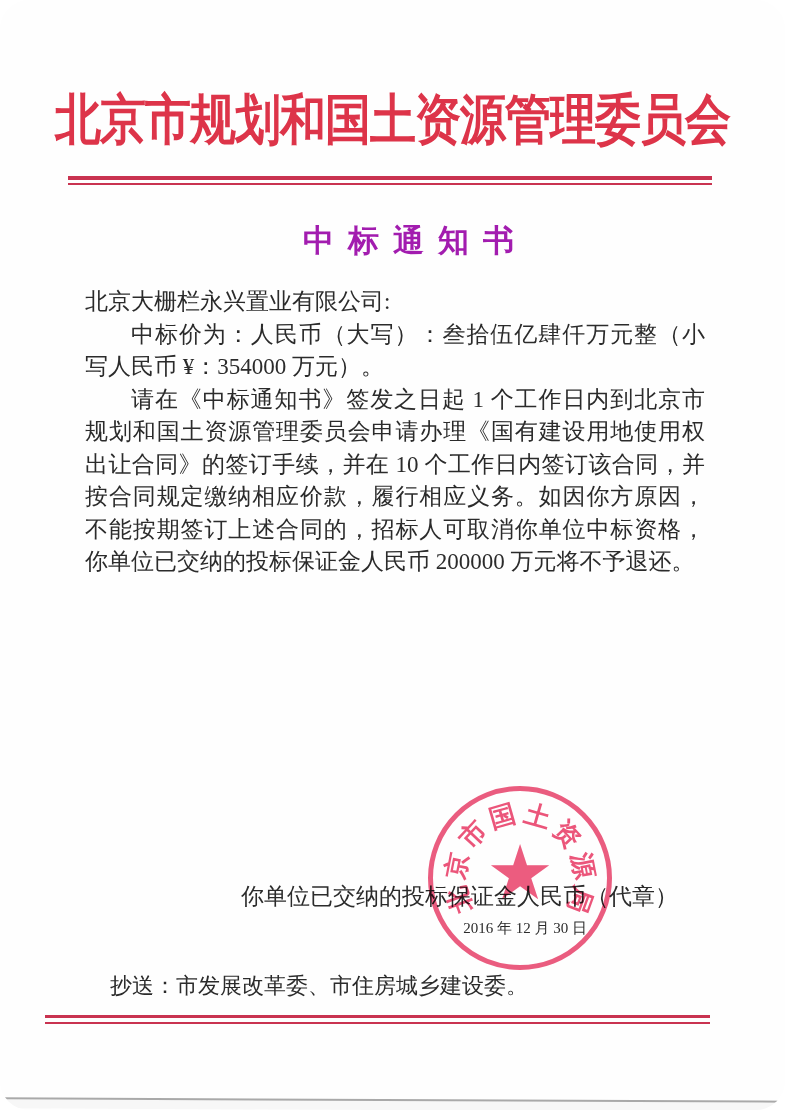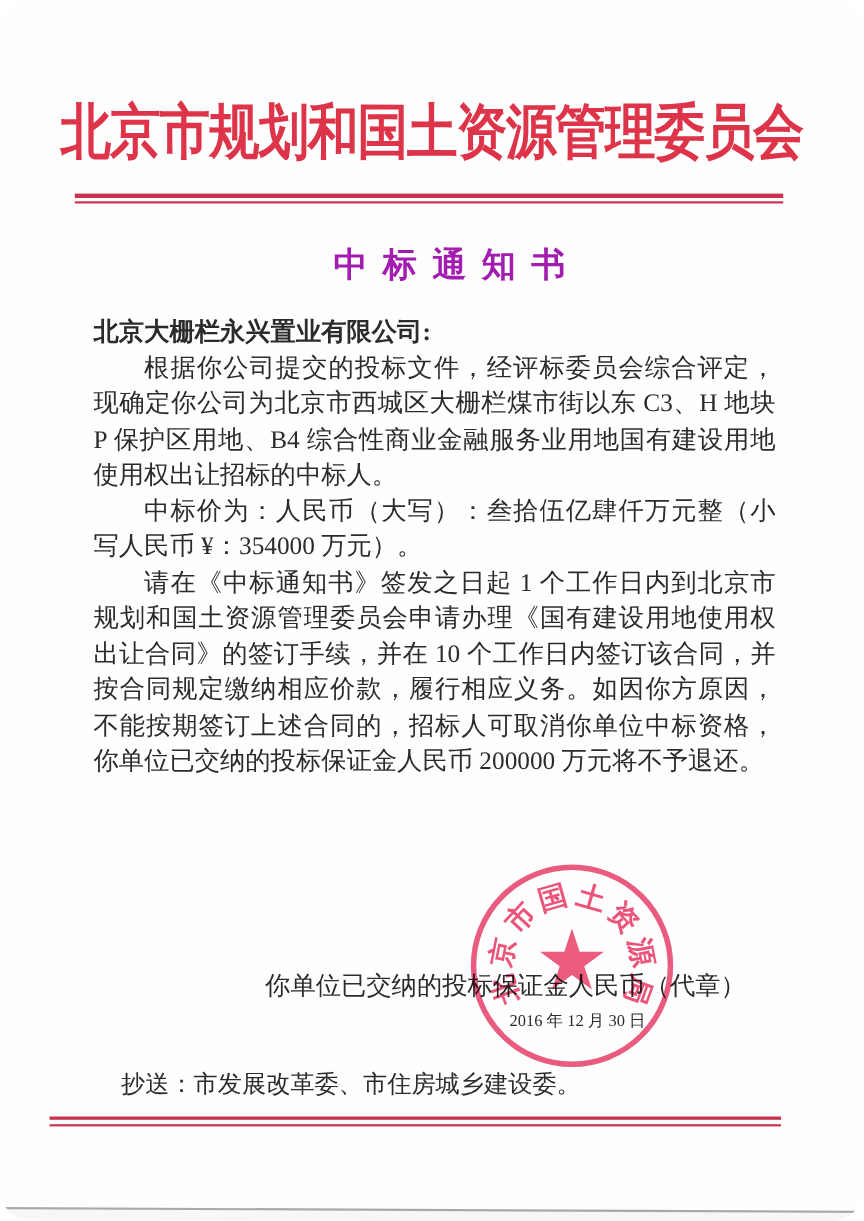--- a/index.html
+++ b/index.html
@@ -41,21 +41,21 @@
     color:#a21caf;
     font-family:Liberation Serif, serif;
   }
   
   .body-text{
     position:absolute;top:286px;left:85px;width:620px;
     font-size:23px;line-height:32.5px;
     text-align:justify;text-justify:inter-ideograph;
   }
   .body-text p{margin:0;text-indent:2em;}
-  .body-text p.recipient{text-indent:0;font-weight:bold;}
+  .body-text p.recipient{text-indent:0;}
   
   .sig-org{
     position:absolute;top:881px;right:107px;
     font-size:23px;white-space:nowrap;z-index:1;
   }
   .sig-date{
     position:absolute;top:919px;left:418px;width:214px;
     text-align:center;font-size:15px;white-space:nowrap;z-index:1;
   }
   
@@ -117,21 +117,20 @@
   <div class="rule rule-top">
     <div class="thick"></div>
     <div class="gap"></div>
     <div class="thin"></div>
   </div>
 
   <div class="doc-title">中标通知书</div>
 
   <div class="body-text">
     <p class="recipient">北京大栅栏永兴置业有限公司:</p>
-    <p>根据你公司提交的投标文件，经评标委员会综合评定，现确定你公司为北京市西城区大栅栏煤市街以东 C3、H 地块 P 保护区用地、B4 综合性商业金融服务业用地国有建设用地使用权出让招标的中标人。</p>
     <p>中标价为：人民币（大写）：叁拾伍亿肆仟万元整（小写人民币 ¥：354000 万元）。</p>
     <p>请在《中标通知书》签发之日起 1 个工作日内到北京市规划和国土资源管理委员会申请办理《国有建设用地使用权出让合同》的签订手续，并在 10 个工作日内签订该合同，并按合同规定缴纳相应价款，履行相应义务。如因你方原因，不能按期签订上述合同的，招标人可取消你单位中标资格，你单位已交纳的投标保证金人民币 200000 万元将不予退还。</p>
   </div>
 
   <div class="sig-org">你单位已交纳的投标保证金人民币（代章）</div>
   <div class="sig-date">2016 年 12 月 30 日</div>
 
   <div class="seal">
     <span class="seal-char c1">北</span>
     <span class="seal-char c2">京</span>

